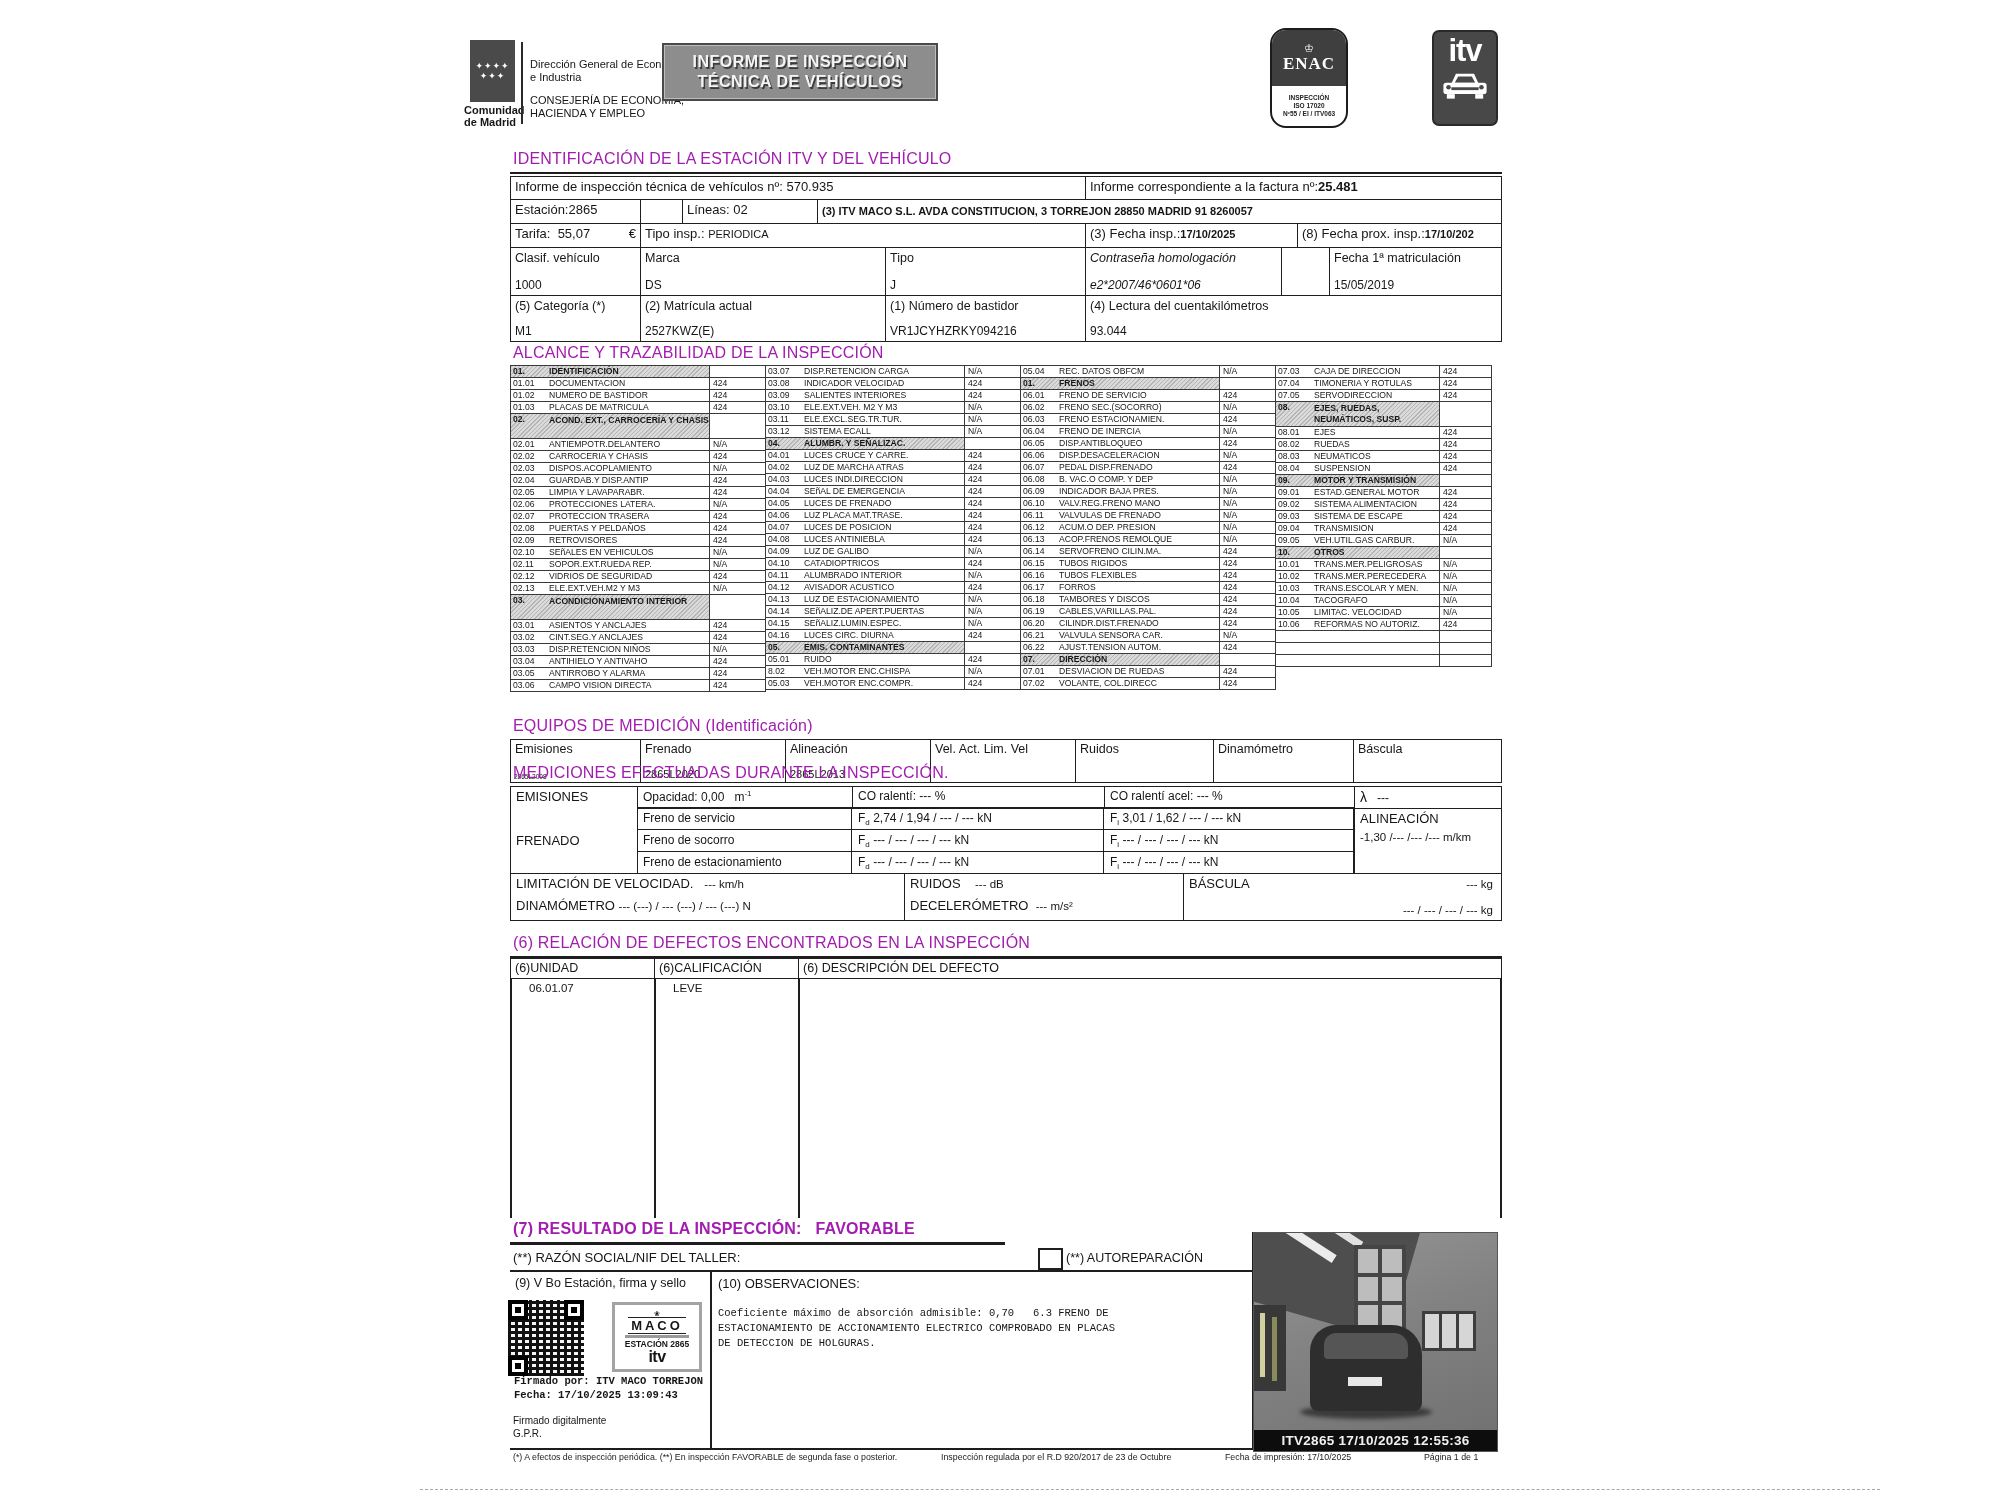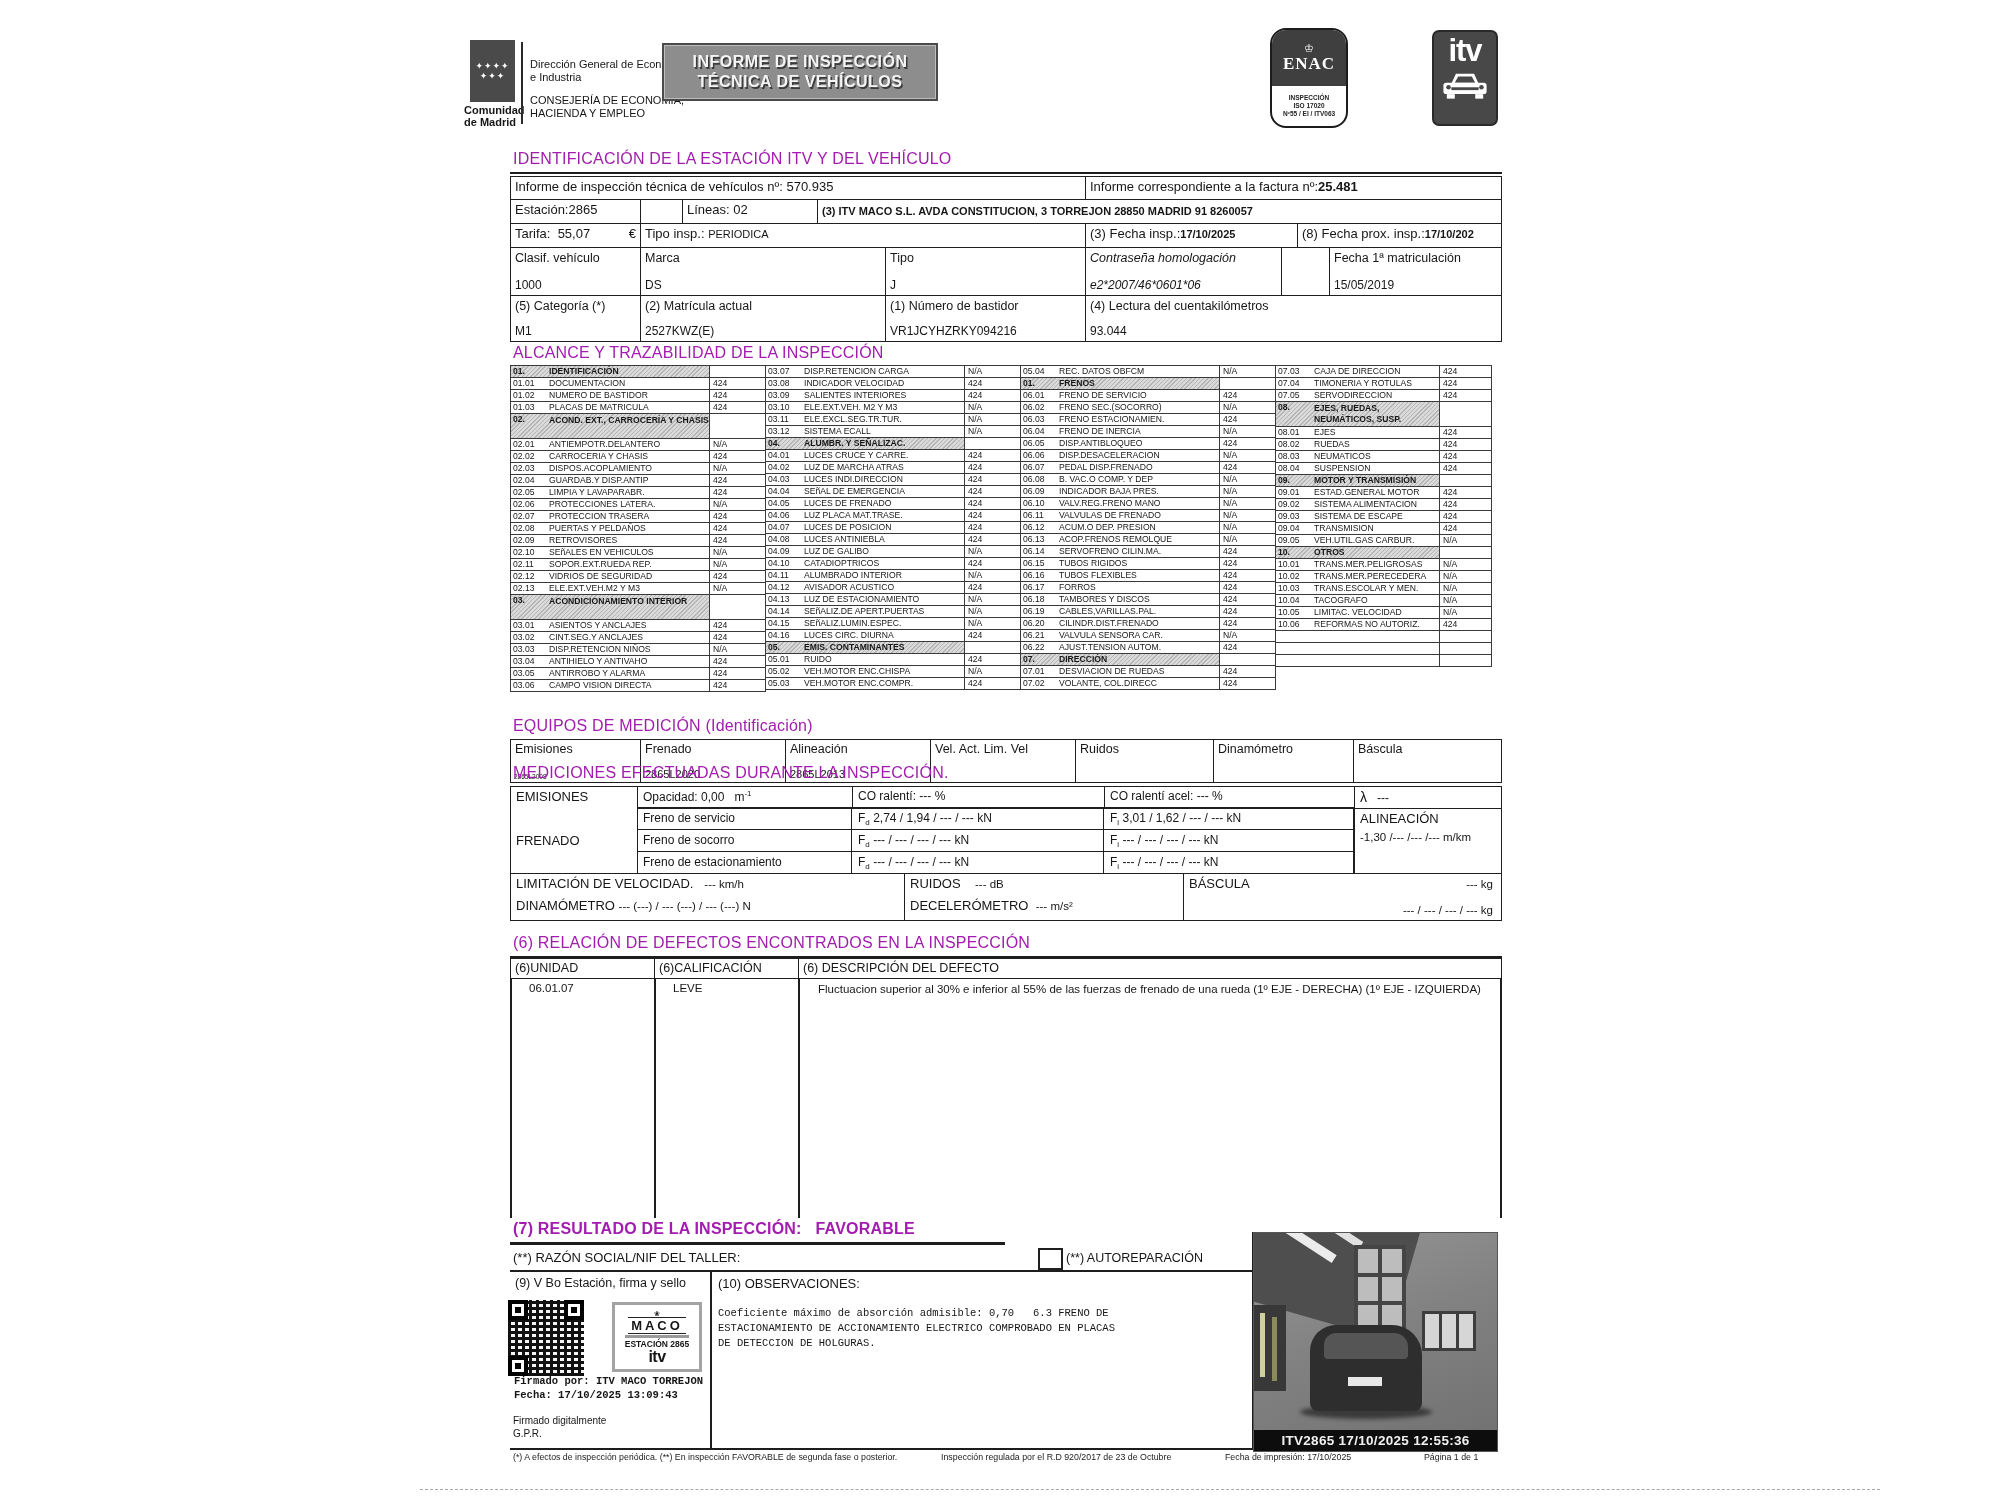--- a/index.html
+++ b/index.html
@@ -584,21 +584,21 @@
     </div>
     <div class="alc-row">
       <div class="alc-main">
         <span class="alc-code">05.01</span>
         <span class="alc-label">RUIDO</span>
       </div>
       <div class="alc-val">424</div>
     </div>
     <div class="alc-row">
       <div class="alc-main">
-        <span class="alc-code">05.02</span>
+        <span class="alc-code">8.02</span>
         <span class="alc-label">VEH.MOTOR ENC.CHISPA</span>
       </div>
       <div class="alc-val">N/A</div>
     </div>
     <div class="alc-row">
       <div class="alc-main">
         <span class="alc-code">05.03</span>
         <span class="alc-label">VEH.MOTOR ENC.COMPR.</span>
       </div>
       <div class="alc-val">424</div>
@@ -1045,21 +1045,20 @@
 <div class="def-head" style="left:654px;top:958px;width:146px;height:21px;">(6)CALIFICACIÓN</div>
 <div class="def-head" style="left:798px;top:958px;width:704px;height:21px;">(6) DESCRIPCIÓN DEL DEFECTO</div>
 <div class="rule" style="left:510px;top:978px;width:1.5px;height:240px;"></div>
 <div class="rule" style="left:654px;top:978px;width:1.5px;height:240px;"></div>
 <div class="rule" style="left:798px;top:978px;width:1.5px;height:240px;"></div>
 <div class="rule" style="left:1500px;top:978px;width:1.5px;height:240px;"></div>
 <div>
     <div class="def-row">
       <div class="def-c def-c0">06.01.07</div>
       <div class="def-c def-c1">LEVE</div>
-      <div class="def-c def-c2">Fluctuacion superior al 30% e inferior al 55% de las fuerzas de frenado de una rueda (1º EJE - DERECHA) (1º EJE - IZQUIERDA)</div>
     </div>
   </div>
 
 <div class="h1" style="left:513px;top:1220px;font-weight:bold;">
   <span>(7) RESULTADO DE LA INSPECCIÓN:</span>&nbsp;&nbsp;&nbsp;<span>FAVORABLE</span>
 </div>
 <div class="rule" style="left:510px;top:1242px;width:495px;height:3px;"></div>
 <div class="abs" style="left:513px;top:1250px;font-size:13px;">(**) RAZÓN SOCIAL/NIF DEL TALLER:</div>
 <div class="chk" style="left:1038px;top:1248px;width:21px;height:18px;"></div>
 <div class="abs" style="left:1066px;top:1251px;font-size:12.5px;">(**) AUTOREPARACIÓN</div>

